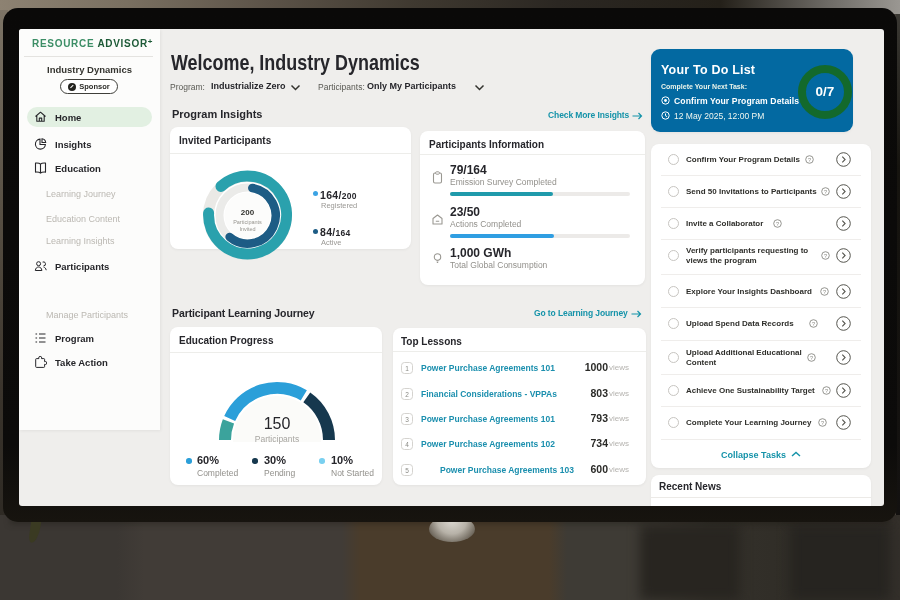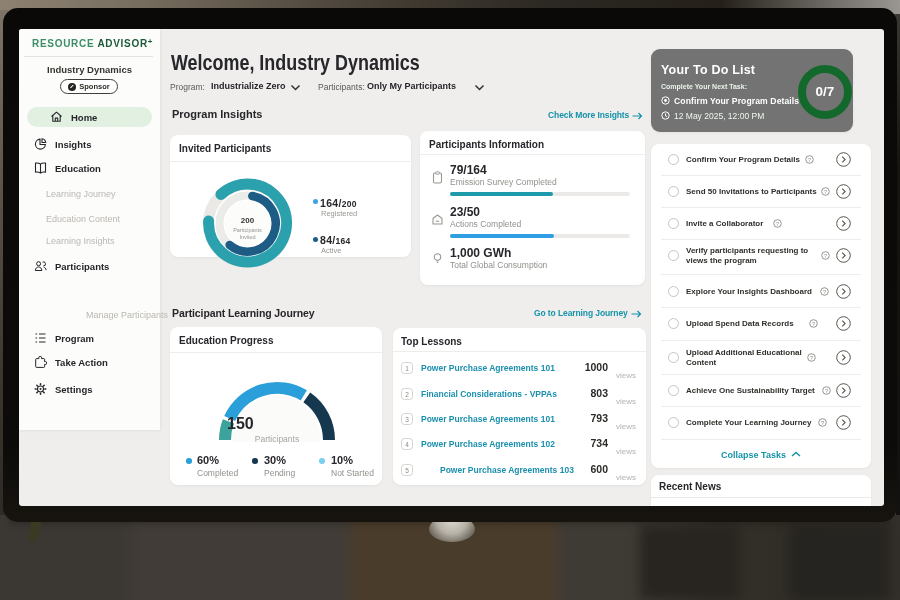--- a/index.html
+++ b/index.html
@@ -50,25 +50,25 @@
 #sec1 { position:absolute; left:153px; top:78.5px; font-size:11px; font-weight:bold; color:#26262b; }
 #sec2 { position:absolute; left:153px; top:278px; font-size:10.5px; font-weight:bold; color:#26262b; letter-spacing:-.1px; }
 .tlink { position:absolute; font-size:8.5px; font-weight:bold; color:#1593a9; white-space:nowrap; letter-spacing:-.1px; }
 .tlink svg { vertical-align:-1.5px; margin-left:3px; }
 
 .card { position:absolute; background:#fff; border-radius:8px; box-shadow:0 1px 3px rgba(0,0,0,.05); }
 .chead { position:absolute; left:9px; top:8px; font-size:10px; font-weight:bold; color:#26262b; }
 .cdiv { position:absolute; left:0; width:100%; height:1px; background:#ededea; }
 
 
-#card-invited { left:151px; top:106px; width:241px; height:122px; }
+#card-invited { left:151px; top:98px; width:241px; height:122px; }
 #card-info    { left:401px; top:102px; width:225px; height:154px; }
 #card-edu     { left:151px; top:298px; width:212px; height:158px; }
 #card-lessons { left:374px; top:299px; width:253px; height:157px; }
-#card-todo    { left:632px; top:20px;  width:202px; height:83px; background:#737373; border-radius:9px; }
+#card-todo    { left:632px; top:20px;  width:202px; height:83px; background:#0369a1; border-radius:9px; }
 #card-tasks   { left:632px; top:115px; width:220px; height:324px; }
 #card-news    { left:632px; top:446px; width:220px; height:62px; }
 
 
 .leg-dot { position:absolute; width:5px; height:5px; border-radius:50%; }
 .big-num { position:absolute; font-size:10.5px; font-weight:bold; color:#26262b; white-space:nowrap; letter-spacing:.3px; }
 .big-num .sm { font-size:8.5px; }
 .leg-lab { position:absolute; font-size:7.5px; color:#9a9894; white-space:nowrap; }
 
 
@@ -80,21 +80,21 @@
 
 
 .edot { position:absolute; width:5.5px; height:5.5px; border-radius:50%; }
 .epct { position:absolute; font-size:11px; font-weight:bold; color:#26262b; }
 .elab { position:absolute; font-size:8.5px; color:#92908b; white-space:nowrap; }
 
 
 .lrow-badge { position:absolute; left:8px; width:12px; height:12px; border:1px solid #d5d3cf; border-radius:3.5px; font-size:6.5px; color:#8a8a84; text-align:center; line-height:11px; background:#fff; }
 .lrow-link { position:absolute; left:28px; font-size:8.5px; font-weight:bold; color:#1b8fae; white-space:nowrap; }
 .lrow-num { position:absolute; left:140px; width:75px; text-align:right; font-size:10.5px; font-weight:bold; color:#2b2b28; }
-.lrow-vw { position:absolute; left:223px; font-size:8px; color:#b5b3af;margin-top:8px; }
+.lrow-vw { position:absolute; left:216px; font-size:8px; color:#b5b3af; }
 
 
 #todo-title { position:absolute; left:10px; top:14px; font-size:12.5px; font-weight:bold; color:#fff; letter-spacing:.2px; }
 #todo-sub { position:absolute; left:10px; top:34px; font-size:7px; font-weight:bold; color:#eaf4ea; }
 #todo-task { position:absolute; left:10px; top:47px; font-size:8.6px; font-weight:bold; color:#fff; white-space:nowrap; letter-spacing:.1px; }
 #todo-date { position:absolute; left:10px; top:62px; font-size:8.5px; color:#f0f7f0; white-space:nowrap; }
 #todo-ring { position:absolute; left:146px; top:15px; }
 #todo-ring-num { position:absolute; left:146px; top:15px; width:56px; height:56px; text-align:center; line-height:56px; font-size:13.5px; font-weight:bold; color:#fff; }
 
 
@@ -125,21 +125,21 @@
 
   <div id="sidebar"></div>
   <div id="logo"><span class="r">RESOURCE</span> <span class="a">ADVISOR</span><span class="p">+</span></div>
   <div id="logo-div"></div>
   <div id="team">Industry Dynamics</div>
   <div id="sponsor">
       <span class="dot"></span>
       <span class="txt">Sponsor</span>
     </div>
   <div id="home-pill"></div>
-  <div class="nav" style="top:78px;margin-left:16px;">
+  <div class="nav" style="top:78px;">
     <svg class="ic" viewBox="0 0 13 13">
         <path d="M1.5 6L6.5 1.7 11.5 6M2.8 5.2v5.6h7.4V5.2M5.3 10.8V7.6h2.4v3.2" stroke="#26262a" stroke-width="1.1" fill="none" stroke-linejoin="round"></path>
       </svg>
     <span class="tx">Home</span>
     </div>
   <div class="nav" style="top:105px;">
     <svg class="ic" viewBox="0 0 13 13">
         <path d="M6 1.6A5 5 0 1 0 11.4 7H6z" stroke="#26262a" stroke-width="1.1" fill="none"></path>
         <path d="M8 1.3A4.2 4.2 0 0 1 11.7 5H8z" stroke="#26262a" stroke-width="1.1" fill="none"></path>
       </svg>
@@ -161,44 +161,34 @@
       <span class="tx">Learning Insights</span>
     </div>
   <div class="nav" style="top:227px;">
     <svg class="ic" viewBox="0 0 13 13">
         <circle cx="4.6" cy="4.2" r="2" stroke="#26262a" stroke-width="1" fill="none"></circle>
         <path d="M1.3 11c.3-2.3 1.6-3.5 3.3-3.5S7.6 8.7 7.9 11z" stroke="#26262a" stroke-width="1" fill="none"></path>
         <path d="M8.6 2.6a2 2 0 1 1 .9 3.8M9.6 7.6c1.4.2 2.3 1.4 2.6 3.1" stroke="#26262a" stroke-width="1" fill="none"></path>
       </svg>
     <span class="tx">Participants</span>
     </div>
-  <div class="nav sub" style="top:276px;margin-left:40px;">
+  <div class="nav sub" style="top:276px;">
       <span class="tx">Manage Participants</span>
     </div>
   <div class="nav" style="top:299px;">
     <svg class="ic" viewBox="0 0 13 13">
         <path d="M1.5 2.5h1.6M1.5 6.5h1.6M1.5 10.5h1.6M5 2.5h6.5M5 6.5h6.5M5 10.5h6.5" stroke="#26262a" stroke-width="1.2" fill="none"></path>
       </svg>
     <span class="tx">Program</span>
     </div>
   <div class="nav" style="top:323px;">
     <svg class="ic" viewBox="0 0 13 13">
         <path d="M4.7 2.4a1.5 1.5 0 0 1 3 0c0 .3-.1.5-.2.7h2.3a.8.8 0 0 1 .8.8v2.3c.2-.1.4-.2.7-.2a1.5 1.5 0 1 1 0 3c-.3 0-.5-.1-.7-.2v2.3a.8.8 0 0 1-.8.8H2.5a.8.8 0 0 1-.8-.8V3.9a.8.8 0 0 1 .8-.8h2.4c-.1-.2-.2-.4-.2-.7z" stroke="#26262a" stroke-width="1" fill="none" stroke-linejoin="round"></path>
       </svg>
     <span class="tx">Take Action</span>
-    </div>
-  <div class="nav" style="top:350px;">
-    <svg class="ic" viewBox="0 0 13 13">
-        <circle cx="6.5" cy="6.5" r="3" stroke="#26262a" stroke-width="1.1" fill="none"></circle>
-        <circle cx="6.5" cy="6.5" r="1" fill="#26262a"></circle>
-        <g stroke="#26262a" stroke-width="1.5" stroke-linecap="round">
-          <path d="M6.5 1.2v1M6.5 10.8v1M1.2 6.5h1M10.8 6.5h1M2.8 2.8l.7.7M9.5 9.5l.7.7M10.2 2.8l-.7.7M3.5 9.5l-.7.7"></path>
-        </g>
-      </svg>
-    <span class="tx">Settings</span>
     </div>
 
   <div id="welcome">Welcome, Industry Dynamics</div>
   <div class="pr-lab" style="left:151px;">Program:</div>
   <div class="pr-val" style="left:192px;">Industrialize Zero</div>
   <svg class="pr-ch" style="left:271px;" width="11" height="7">
       <path d="M1.5 1.5l4 4 4-4" stroke="#33332e" stroke-width="1.5" fill="none"></path>
     </svg>
   <div class="pr-lab" style="left:299px;">Participants:</div>
   <div class="pr-val" style="left:348px;">Only My Participants</div>
@@ -264,21 +254,21 @@
   </div>
   <div class="card" id="card-edu">
     <div class="chead">Education Progress</div>
     <div class="cdiv" style="top:25px;"></div>
     <svg style="position:absolute;left:45px;top:51px;" width="124" height="64" viewBox="0 0 124 64">
       <circle cx="62" cy="62" r="44" fill="#fbfbf9"></circle>
       <path d="M 10 62 A 52 52 0 0 1 13.45 43.37" fill="none" stroke="#3ba39c" stroke-width="12"></path>
       <path d="M 14.7 40.4 A 52 52 0 0 1 88.8 17.4" fill="none" stroke="#2b9fd9" stroke-width="12"></path>
       <path d="M 91.8 19.4 A 52 52 0 0 1 114 62" fill="none" stroke="#16384e" stroke-width="12"></path>
     </svg>
-    <div style="position:absolute;left:57px;top:88px;width:100px;font-size:16px;font-weight:bold;color:#26262b;">150</div>
+    <div style="position:absolute;left:57px;top:88px;width:100px;text-align:center;font-size:16px;font-weight:normal;color:#26262b;">150</div>
     <div style="position:absolute;left:57px;top:107px;width:100px;text-align:center;font-size:8.5px;color:#a8a6a2;">Participants</div>
     <span class="edot" style="left:16px;top:131px;background:#2b9fd9;"></span>
     <div class="epct" style="left:27px;top:127px;">60%</div>
     <div class="elab" style="left:27px;top:141px;">Completed</div>
     <span class="edot" style="left:82px;top:131px;background:#16384e;"></span>
     <div class="epct" style="left:94px;top:127px;">30%</div>
     <div class="elab" style="left:94px;top:141px;">Pending</div>
     <span class="edot" style="left:149px;top:131px;background:#7ad0f0;"></span>
     <div class="epct" style="left:161px;top:127px;">10%</div>
     <div class="elab" style="left:161px;top:141px;">Not Started</div>

